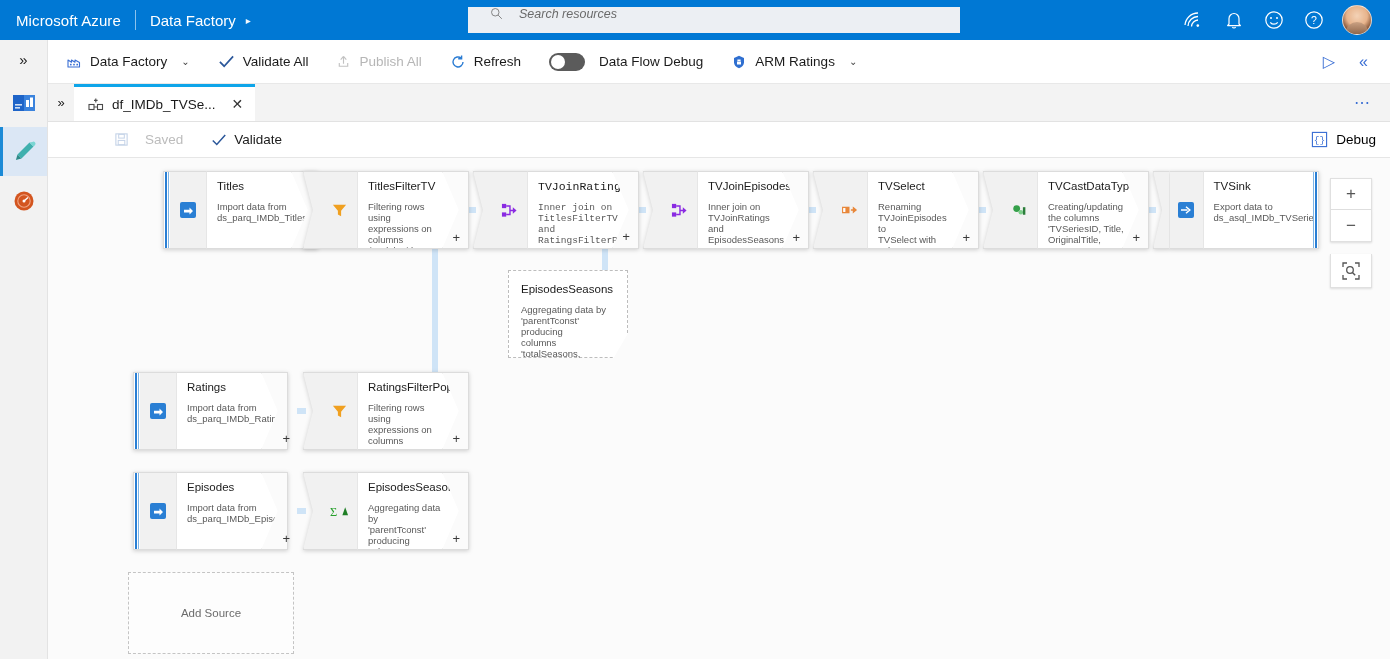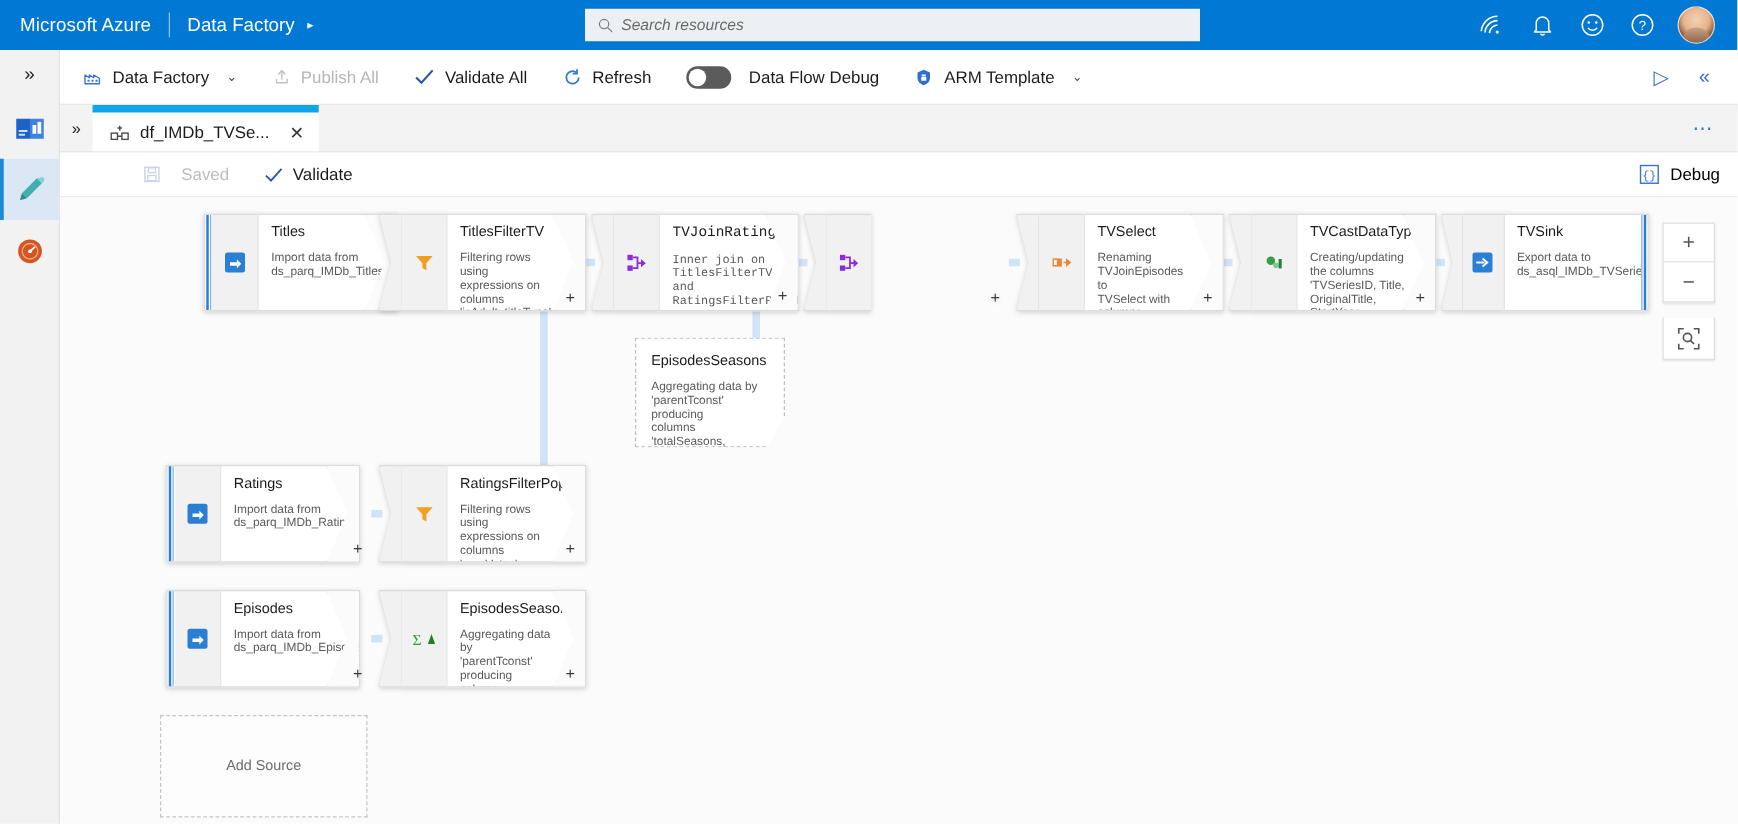--- a/index.html
+++ b/index.html
@@ -13,21 +13,21 @@
   .azbar {
     height: 40px; background: #0078d4; color: #fff;
     display: flex; align-items: center; position: relative;
   }
   .az-brand { font-size: 15px; padding-left: 16px; letter-spacing: .1px; }
   .az-sep { width: 1px; height: 20px; background: rgba(255,255,255,.55); margin: 0 14px; }
   .az-service { font-size: 15px; }
   .az-caret { font-size: 10px; margin-left: 10px; opacity: .95; }
   .az-search {
     position: absolute; left: 468px; top: 7px; width: 492px; height: 26px;
-    background: #eceff3; display: flex; align-items: center; padding: 0 10px;
+    background: #eceff3; display: flex; align-items: flex-start; gap: 10px; padding: 0 22px;
   }
   .az-search .mag { width: 13px; height: 13px; }
   .az-search-text { font-size: 12.5px; color: #6a6a6a; font-style: italic; padding-left: 6px;}
   .az-right { position: absolute; right: 8px; top: 0; height: 40px; display: flex; align-items: center; gap: 16px; padding-right: 10px;}
   .az-icon { width: 24px; height: 24px; display: flex; align-items: center; justify-content: center; cursor: pointer; }
   .avatar {
     width: 30px; height: 30px; border-radius: 50%;
     background: radial-gradient(circle at 50% 35%, #f3d2b6 0%, #e7b38b 45%, #8c5a3c 70%, #5e3a23 100%);
     border: 1px solid rgba(255,255,255,.7); overflow:hidden; position: relative;
   }
@@ -70,21 +70,21 @@
   .cmd-right .ic { padding: 0 10px; cursor: pointer; color: #3b6fd4; font-size: 16px; }
 
   
   .tabstrip {
     position: absolute; left: 48px; top: 84px; right: 0; height: 38px;
     background: #f3f3f3; border-bottom: 1px solid #e2e2e2; display: flex; align-items: stretch;
   }
   .tab-chev { width: 26px; display: flex; align-items: center; justify-content: center; font-size: 13px; color: #1b1b1b; cursor: pointer;}
   .tab {
     display: flex; align-items: center; gap: 8px; padding: 0 12px 0 14px;
-    background: #fff; border-top: 6px solid #0ea5e9; font-size: 13.5px; color: #1b1b1b;
+    background: #fff; border-top: 3px solid #0ea5e9; font-size: 13.5px; color: #1b1b1b;
     min-width: 170px; cursor: pointer; position: relative;
   }
   .tab .tclose { margin-left: 8px; font-size: 14px; color: #333; cursor: pointer; }
   .tab-more { margin-left: auto; display: flex; align-items: center; padding: 0 18px; color: #3b6fd4; letter-spacing: 2px; font-size: 16px; cursor: pointer;}
 
   
   .subbar {
     position: absolute; left: 48px; top: 122px; right: 0; height: 36px;
     background: #fff; border-bottom: 1px solid #e6e6e6; display: flex; align-items: center;
   }
@@ -257,33 +257,33 @@
     <svg width="16" height="16" viewBox="0 0 16 16">
       <path d="M2 13V6l3.5 2.2V6L9 8.2V6l4.5 2.6V13Z" fill="none" stroke="#3b6fd4" stroke-width="1.1" stroke-linejoin="round"></path>
       <rect x="4" y="9.8" width="1.6" height="1.6" fill="#3b6fd4"></rect>
       <rect x="7.2" y="9.8" width="1.6" height="1.6" fill="#3b6fd4"></rect>
       <rect x="10.4" y="9.8" width="1.6" height="1.6" fill="#3b6fd4"></rect>
     </svg>
     <span>Data Factory</span>
     <span class="chev">⌄</span>
   </div>
 
+  <div class="cmd">
+    <svg width="17" height="15" viewBox="0 0 18 15">
+      <path d="M2 8 L6.5 12.5 L16 2" fill="none" stroke="#2b579a" stroke-width="1.8"></path>
+    </svg>
+    <span>Validate All</span>
+  </div>
+
   <div class="cmd dim">
     <svg width="15" height="15" viewBox="0 0 16 16">
       <path d="M8 2.5 L11 6 M8 2.5 L5 6 M8 2.5 V10.5" fill="none" stroke="#c2c2c2" stroke-width="1.2"></path>
       <path d="M3.5 9.5V13h9V9.5" fill="none" stroke="#c2c2c2" stroke-width="1.2"></path>
     </svg>
     <span>Publish All</span>
-  </div>
-
-  <div class="cmd">
-    <svg width="17" height="15" viewBox="0 0 18 15">
-      <path d="M2 8 L6.5 12.5 L16 2" fill="none" stroke="#2b579a" stroke-width="1.8"></path>
-    </svg>
-    <span>Validate All</span>
   </div>
 
   <div class="cmd">
     <svg width="16" height="16" viewBox="0 0 16 16">
       <path d="M13 8a5 5 0 1 1-1.8-3.9" fill="none" stroke="#2b7cd3" stroke-width="1.4"></path>
       <path d="M11.6 1.4v3.4H8.2" fill="none" stroke="#2b7cd3" stroke-width="1.4"></path>
     </svg>
     <span>Refresh</span>
   </div>
 
@@ -294,21 +294,21 @@
       </span>
     <span style="margin-left:6px">Data Flow Debug</span>
   </div>
 
   <div class="cmd">
     <svg width="16" height="16" viewBox="0 0 16 16">
       <path d="M8 1.8 3 4v4.2c0 3 2.1 5 5 6 2.9-1 5-3 5-6V4Z" fill="#2f6fd0"></path>
       <path d="M6 7.5h4v3H6Z" fill="#fff"></path>
       <path d="M6.4 5.5h3.2v1.6H6.4Z" fill="#fff"></path>
     </svg>
-    <span>ARM Template</span>
+    <span>ARM Ratings</span>
     <span class="chev">⌄</span>
   </div>
 
   <div class="cmd-right">
     <span class="ic">▷</span>
     <span class="ic">«</span>
   </div>
 </div>
 
 <div class="tabstrip">
@@ -434,20 +434,25 @@
 
     <div class="node" style="left:595px; top:13px; width:166px;">
       <div class="chev-left"></div>
       <div class="icon-cell">
         <svg width="17" height="17" viewBox="0 0 18 18">
           <rect x="1" y="2" width="4.5" height="4.5" fill="#8a2be2"></rect>
           <rect x="1" y="11" width="4.5" height="4.5" fill="#8a2be2"></rect>
           <path d="M5.5 4.2h4v4.8h4M5.5 13.2h4V9h4" fill="none" stroke="#8a2be2" stroke-width="1.5"></path>
           <path d="M12.5 5.6 L16.5 9 L12.5 12.4Z" fill="#8a2be2"></path>
         </svg>
+      </div>
+      <div class="body" style="width:112px">
+        <div class="title">TVJoinEpisodes</div>
+        <div class="desc" style="white-space:pre-line">Inner join on TVJoinRatings
+and EpisodesSeasons</div>
       </div>
       <span class="plus">+</span>
     </div>
 
     <div class="node" style="left:765px; top:13px; width:166px;">
       <div class="chev-left"></div>
       <div class="icon-cell">
         <svg width="17" height="14" viewBox="0 0 18 15">
           <rect x="1" y="4" width="8" height="7" fill="#e8873a"></rect>
           <rect x="2.2" y="5.4" width="2.4" height="4.2" fill="#fff"></rect>

